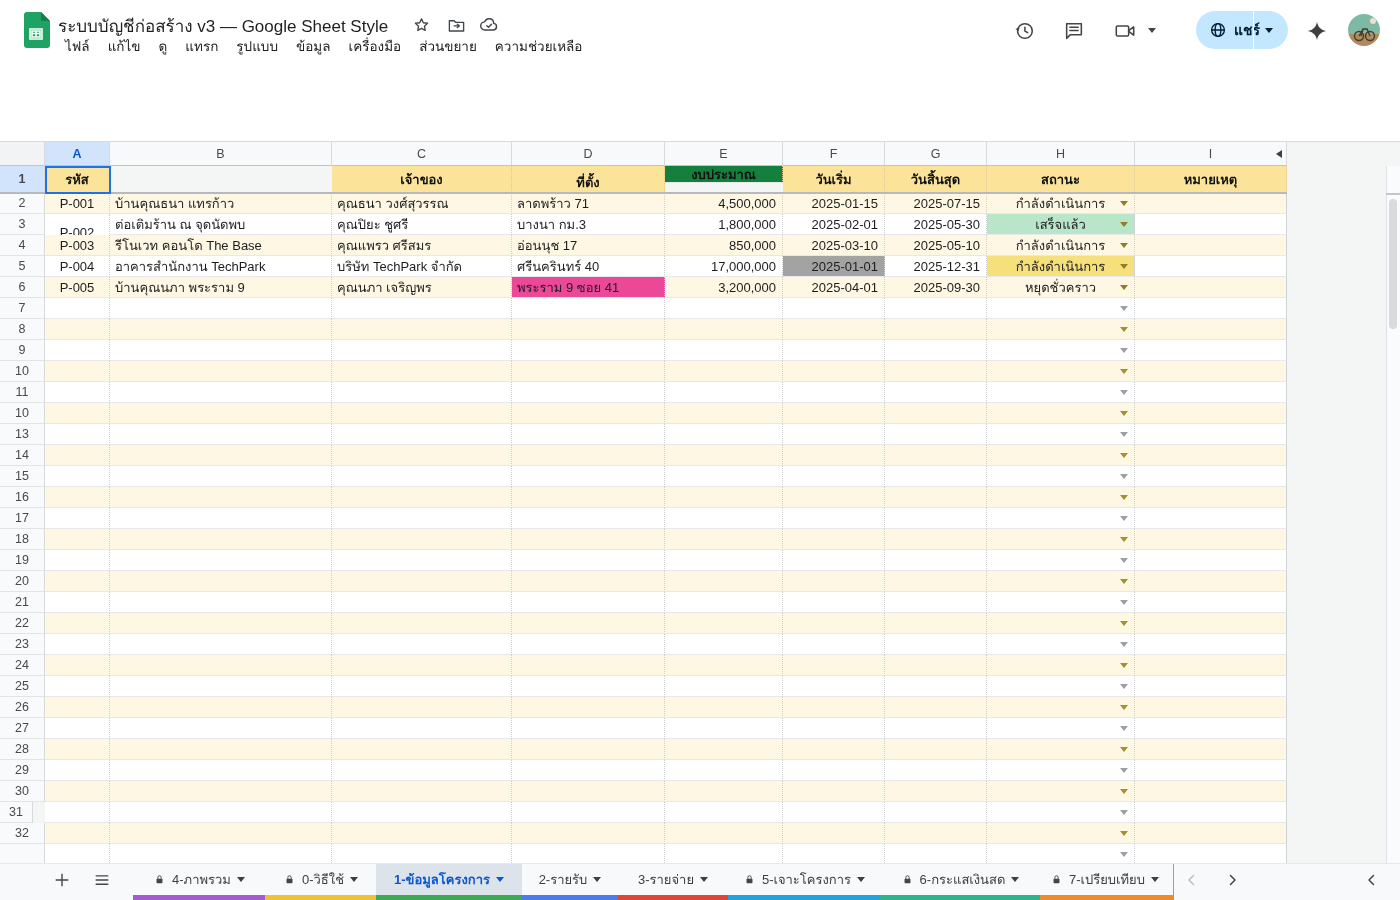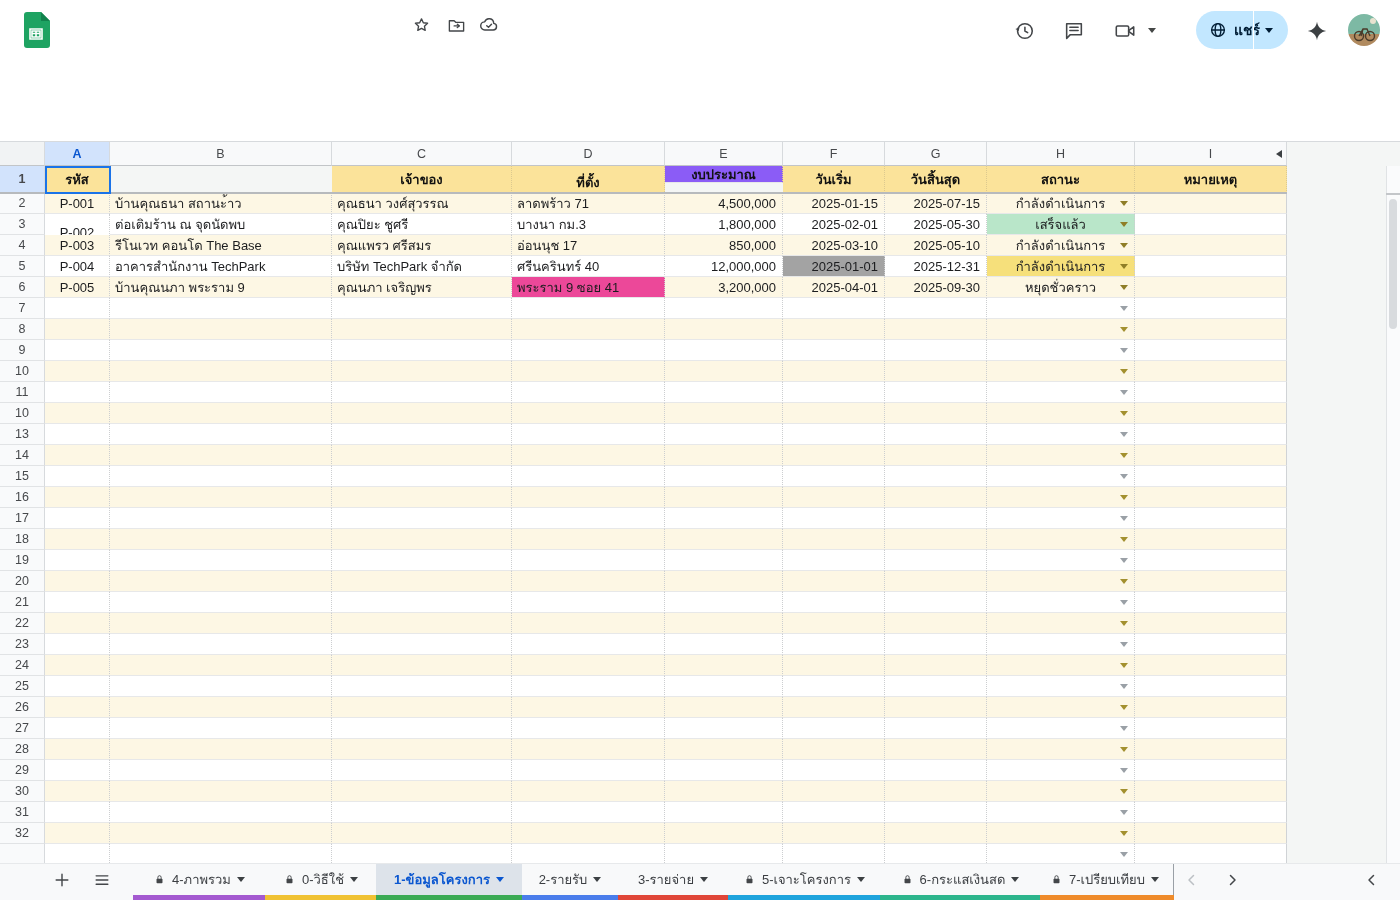--- a/index.html
+++ b/index.html
@@ -67,38 +67,50 @@
 <body>
 
 <div class="abs" id="titlebar">
   <div class="abs" style="left:22px;top:12px;width:28px;height:36px">
     <svg width="28" height="36" viewBox="0 0 28 36">
       <path d="M2 3a3 3 0 0 1 3-3h14l9 9v24a3 3 0 0 1-3 3H5a3 3 0 0 1-3-3z" fill="#1ea362"></path>
       <path d="M19 0l9 9h-9z" fill="#12824d"></path>
       <path d="M8 17h12v10H8z M10 19v6h8v-6z M10 21.5h8 M14 19v6" stroke="#fff" stroke-width="1.6" fill="none"></path>
     </svg>
   </div>
+  <div class="abs" id="doc-title">ระบบบัญชีก่อสร้าง v3 — Google Sheet Style</div>
   <div class="abs ico title-ic" style="left:410px">
     <svg width="19" height="19" viewBox="0 0 24 24">
         <path d="M12 3.6l2.3 4.9 5.4.7-4 3.7 1 5.3-4.7-2.6-4.7 2.6 1-5.3-4-3.7 5.4-.7z"></path>
       </svg>
   </div>
   <div class="abs ico title-ic" style="left:445px">
     <svg width="19" height="19" viewBox="0 0 24 24">
         <path d="M3 6h6l2 2h10v11H3z"></path>
         <path d="M9 12.5h6"></path>
         <path d="M13 10.5l2.5 2-2.5 2"></path>
       </svg>
   </div>
   <div class="abs ico title-ic" style="left:478px">
     <svg width="20" height="20" viewBox="0 0 24 24">
         <path d="M7 18h10a4 4 0 0 0 .6-7.96A5.5 5.5 0 0 0 6.9 8.2 4.6 4.6 0 0 0 7 18z"></path>
         <path d="M9.3 12.8l2.1 2 3.6-3.6"></path>
       </svg>
   </div>
+  <div class="abs" id="menubar">
+      <div class="menu-item">ไฟล์</div>
+      <div class="menu-item">แก้ไข</div>
+      <div class="menu-item">ดู</div>
+      <div class="menu-item">แทรก</div>
+      <div class="menu-item">รูปแบบ</div>
+      <div class="menu-item">ข้อมูล</div>
+      <div class="menu-item">เครื่องมือ</div>
+      <div class="menu-item">ส่วนขยาย</div>
+      <div class="menu-item">ความช่วยเหลือ</div>
+    </div>
 
   <div class="abs ico" style="left:1012px;top:19px;width:24px;height:24px">
     <svg width="22" height="22" viewBox="0 0 24 24">
         <circle cx="13" cy="12" r="8"></circle>
         <path d="M13 8v4l3 1.7"></path>
         <path class="f" d="M2.6 9.7L6.2 12l.9-3.9z"></path>
       </svg>
   </div>
   <div class="abs ico" style="left:1062px;top:19px;width:24px;height:24px">
     <svg width="22" height="22" viewBox="0 0 24 24">
@@ -375,28 +387,28 @@
     <div class="colhdr" style="left: 665px; top: 0px; width: 118px; height: 24px;">E</div>
     <div class="colhdr" style="left: 783px; top: 0px; width: 102px; height: 24px;">F</div>
     <div class="colhdr" style="left: 885px; top: 0px; width: 102px; height: 24px;">G</div>
     <div class="colhdr" style="left: 987px; top: 0px; width: 148px; height: 24px;">H</div>
     <div class="colhdr" style="left: 1135px; top: 0px; width: 152px; height: 24px;">I</div>
     <div class="abs" id="end-col-triangle" style="position: absolute; left: 1276px; top: 8px;"></div>
     <div class="rowhdr" style="left: 0px; top: 24px; width: 45px; height: 27px; background: rgb(210, 227, 252); font-weight: 600;">1</div>
     <div class="cell hdr" style="left: 45px; top: 24px; width: 65px; height: 27px; background: rgb(251, 227, 154); border-right: 1px dotted rgb(220, 201, 143);">รหัส</div>
     <div class="cell hdr" style="left: 332px; top: 24px; width: 180px; height: 27px; background: rgb(251, 227, 154); border-right: 1px dotted rgb(220, 201, 143);">เจ้าของ</div>
     <div class="cell hdr" style="left: 512px; top: 24px; width: 153px; height: 34px; background: rgb(251, 227, 154); border-right: 1px dotted rgb(220, 201, 143);">ที่ตั้ง</div>
-    <div class="cell hdr" style="left: 665px; top: 24px; width: 118px; height: 17px; background: #8b5cf6; border-right: 1px dotted rgb(220, 201, 143);">งบประมาณ</div>
+    <div class="cell hdr" style="left: 665px; top: 24px; width: 118px; height: 17px; background: #15803d; border-right: 1px dotted rgb(220, 201, 143);">งบประมาณ</div>
     <div class="cell hdr" style="left: 783px; top: 24px; width: 102px; height: 27px; background: rgb(251, 227, 154); border-right: 1px dotted rgb(220, 201, 143);">วันเริ่ม</div>
     <div class="cell hdr" style="left: 885px; top: 24px; width: 102px; height: 27px; background: rgb(251, 227, 154); border-right: 1px dotted rgb(220, 201, 143);">วันสิ้นสุด</div>
     <div class="cell hdr" style="left: 987px; top: 24px; width: 148px; height: 27px; background: rgb(251, 227, 154); border-right: 1px dotted rgb(220, 201, 143);">สถานะ</div>
     <div class="cell hdr" style="left: 1135px; top: 24px; width: 152px; height: 27px; border-right: 1px dotted rgb(220, 201, 143); background: rgb(251, 227, 154);">หมายเหตุ</div>
     <div class="rowhdr" style="left: 0px; top: 51px; width: 45px; height: 21px;">2</div>
     <div class="cell ac" style="left: 45px; top: 51px; width: 65px; height: 21px; background: rgb(253, 247, 228);">P-001</div>
-    <div class="cell al" style="left: 110px; top: 51px; width: 222px; height: 21px; background: rgb(253, 247, 228);">บ้านคุณธนา สถานะ้าว</div>
+    <div class="cell al" style="left: 110px; top: 51px; width: 222px; height: 21px; background: rgb(253, 247, 228);">บ้านคุณธนา แทรก้าว</div>
     <div class="cell al" style="left: 332px; top: 51px; width: 180px; height: 21px; background: rgb(253, 247, 228);">คุณธนา วงศ์สุวรรณ</div>
     <div class="cell al" style="left: 512px; top: 51px; width: 153px; height: 21px; background: rgb(253, 247, 228);">ลาดพร้าว 71</div>
     <div class="cell ar" style="left: 665px; top: 51px; width: 118px; height: 21px; background: rgb(253, 247, 228);">4,500,000</div>
     <div class="cell ar" style="left: 783px; top: 51px; width: 102px; height: 21px; background: rgb(253, 247, 228);">2025-01-15</div>
     <div class="cell ar" style="left: 885px; top: 51px; width: 102px; height: 21px; background: rgb(253, 247, 228);">2025-07-15</div>
     <div class="cell ac" style="left: 987px; top: 51px; width: 148px; height: 21px; background: rgb(253, 247, 228);">
       <span>กำลังดำเนินการ</span>
       <span class="hcaret"></span>
     </div>
     <div class="cell " style="left: 1135px; top: 51px; width: 152px; height: 21px; border-right: 1px solid rgb(208, 211, 214); background: rgb(253, 247, 228);"></div>
@@ -424,21 +436,21 @@
     <div class="cell ac" style="left: 987px; top: 93px; width: 148px; height: 21px; background: rgb(253, 247, 228);">
       <span>กำลังดำเนินการ</span>
       <span class="hcaret"></span>
     </div>
     <div class="cell " style="left: 1135px; top: 93px; width: 152px; height: 21px; border-right: 1px solid rgb(208, 211, 214); background: rgb(253, 247, 228);"></div>
     <div class="rowhdr" style="left: 0px; top: 114px; width: 45px; height: 21px;">5</div>
     <div class="cell ac" style="left: 45px; top: 114px; width: 65px; height: 21px; background: rgb(255, 255, 255);">P-004</div>
     <div class="cell al" style="left: 110px; top: 114px; width: 222px; height: 21px; background: rgb(255, 255, 255);">อาคารสำนักงาน TechPark</div>
     <div class="cell al" style="left: 332px; top: 114px; width: 180px; height: 21px; background: rgb(255, 255, 255);">บริษัท TechPark จำกัด</div>
     <div class="cell al" style="left: 512px; top: 114px; width: 153px; height: 21px; background: rgb(255, 255, 255);">ศรีนครินทร์ 40</div>
-    <div class="cell ar" style="left: 665px; top: 114px; width: 118px; height: 21px; background: rgb(255, 255, 255);">12,000,000</div>
+    <div class="cell ar" style="left: 665px; top: 114px; width: 118px; height: 21px; background: rgb(255, 255, 255);">17,000,000</div>
     <div class="cell ar" style="left: 783px; top: 114px; width: 102px; height: 21px; background: #a3a3a3;">2025-01-01</div>
     <div class="cell ar" style="left: 885px; top: 114px; width: 102px; height: 21px; background: rgb(255, 255, 255);">2025-12-31</div>
     <div class="cell ac" style="left: 987px; top: 114px; width: 148px; height: 21px; background: rgb(246, 224, 123);">
       <span>กำลังดำเนินการ</span>
       <span class="hcaret"></span>
     </div>
     <div class="cell " style="left: 1135px; top: 114px; width: 152px; height: 21px; border-right: 1px solid rgb(208, 211, 214); background: rgb(255, 255, 255);"></div>
     <div class="rowhdr" style="left: 0px; top: 135px; width: 45px; height: 21px;">6</div>
     <div class="cell ac" style="left: 45px; top: 135px; width: 65px; height: 21px; background: rgb(253, 247, 228);">P-005</div>
     <div class="cell al" style="left: 110px; top: 135px; width: 222px; height: 21px; background: rgb(253, 247, 228);">บ้านคุณนภา พระราม 9</div>
@@ -733,21 +745,21 @@
     <div class="cell al" style="left: 110px; top: 639px; width: 222px; height: 21px; background: rgb(253, 247, 228);"></div>
     <div class="cell al" style="left: 332px; top: 639px; width: 180px; height: 21px; background: rgb(253, 247, 228);"></div>
     <div class="cell al" style="left: 512px; top: 639px; width: 153px; height: 21px; background: rgb(253, 247, 228);"></div>
     <div class="cell ar" style="left: 665px; top: 639px; width: 118px; height: 21px; background: rgb(253, 247, 228);"></div>
     <div class="cell ar" style="left: 783px; top: 639px; width: 102px; height: 21px; background: rgb(253, 247, 228);"></div>
     <div class="cell ar" style="left: 885px; top: 639px; width: 102px; height: 21px; background: rgb(253, 247, 228);"></div>
     <div class="cell ac" style="left: 987px; top: 639px; width: 148px; height: 21px; background: rgb(253, 247, 228);">
       <span class="hcaret" style="border-top-color: rgb(163, 144, 47);"></span>
     </div>
     <div class="cell " style="left: 1135px; top: 639px; width: 152px; height: 21px; border-right: 1px solid rgb(208, 211, 214); background: rgb(253, 247, 228);"></div>
-    <div class="rowhdr" style="left: 0px; top: 660px; width: 45px; height: 21px;">31</div>
+    <div class="rowhdr" style="left: 0px; top: 660px; width: 33px; height: 21px;">31</div>
     <div class="cell ac" style="left: 45px; top: 660px; width: 65px; height: 21px; background: rgb(255, 255, 255);"></div>
     <div class="cell al" style="left: 110px; top: 660px; width: 222px; height: 21px; background: rgb(255, 255, 255);"></div>
     <div class="cell al" style="left: 332px; top: 660px; width: 180px; height: 21px; background: rgb(255, 255, 255);"></div>
     <div class="cell al" style="left: 512px; top: 660px; width: 153px; height: 21px; background: rgb(255, 255, 255);"></div>
     <div class="cell ar" style="left: 665px; top: 660px; width: 118px; height: 21px; background: rgb(255, 255, 255);"></div>
     <div class="cell ar" style="left: 783px; top: 660px; width: 102px; height: 21px; background: rgb(255, 255, 255);"></div>
     <div class="cell ar" style="left: 885px; top: 660px; width: 102px; height: 21px; background: rgb(255, 255, 255);"></div>
     <div class="cell ac" style="left: 987px; top: 660px; width: 148px; height: 21px; background: rgb(255, 255, 255);">
       <span class="hcaret" style="border-top-color: rgb(154, 160, 166);"></span>
     </div>

